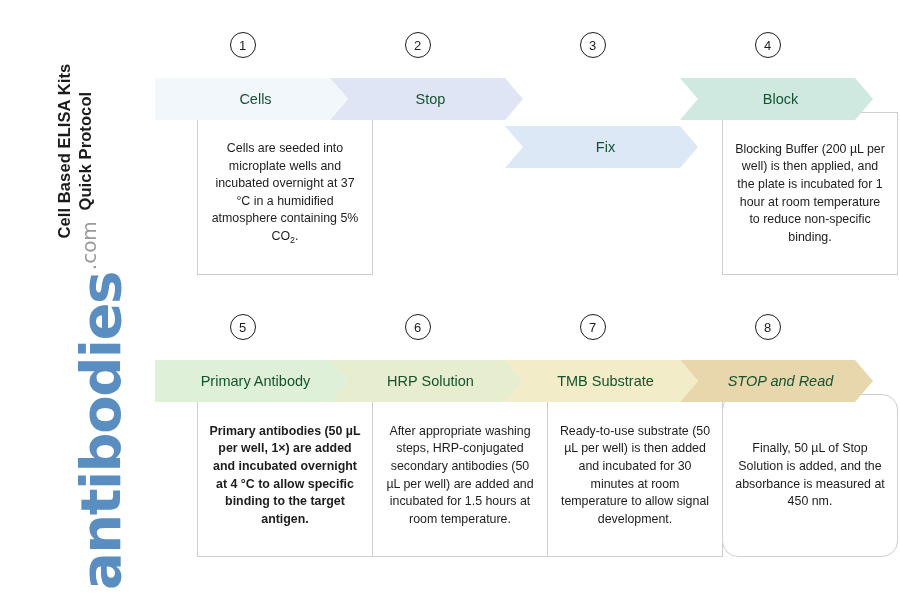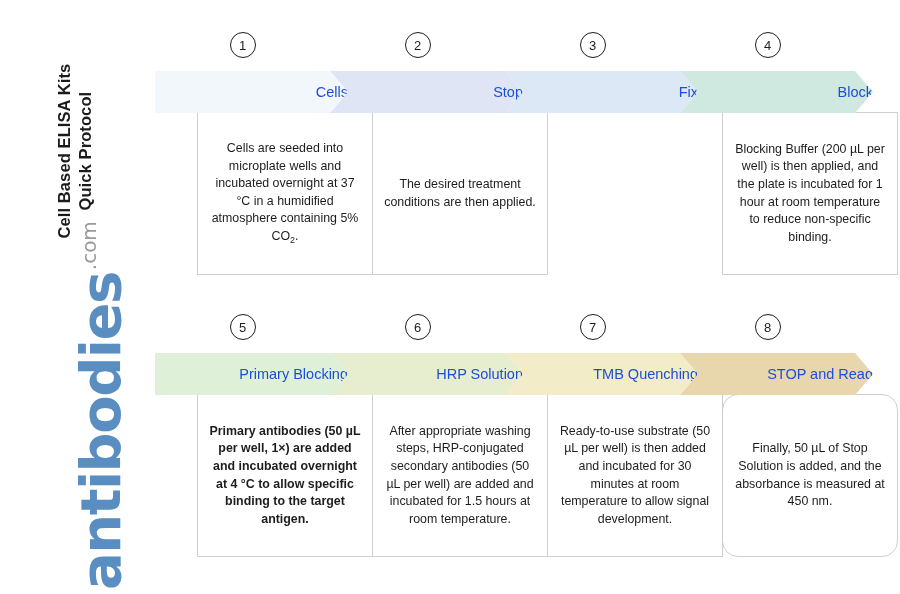--- a/index.html
+++ b/index.html
@@ -96,28 +96,28 @@
     color: #1d1d1d;
     background: #ffffff;
   }
 
   .chevrons-strip {
     position: relative;
     height: 42px;
   }
   .chevron {
     position: absolute;
-    top: 1px;
+    top: 8px;
     height: 42px;
     box-sizing: border-box;
     display: flex;
     align-items: center;
-    justify-content: flex-end;
+    justify-content: center;
     font-size: 14.5px;
-    color: #1d4ed8;
+    color: #14532d;
     clip-path: polygon(0 0, calc(100% - 18px) 0, 100% 50%, calc(100% - 18px) 100%, 0 100%, 18px 50%);
   }
   .chevron.first {
     clip-path: polygon(0 0, calc(100% - 18px) 0, 100% 50%, calc(100% - 18px) 100%, 0 100%);
   }
   .chevron-label {
     pointer-events: none;
     padding-left: 8px;
   }
 
@@ -166,58 +166,55 @@
       <div class="step-number" style="left: 424.5px;">3</div>
       <div class="step-number" style="left: 599.5px;">4</div>
     </div>
   <div class="chevrons-strip">
       <div class="chevron first" style="left: 0px; width: 193px; background: rgb(242, 247, 252); filter: drop-shadow(rgb(107, 143, 181) 0.8px 0px 0px) drop-shadow(rgb(107, 143, 181) -0.8px 0px 0px) drop-shadow(rgb(107, 143, 181) 0px 0.8px 0px) drop-shadow(rgb(107, 143, 181) 0px -0.8px 0px); z-index: 10;">
         <span class="chevron-label">Cells</span>
       </div>
       <div class="chevron" style="left: 175px; width: 193px; background: rgb(223, 229, 245); filter: drop-shadow(rgb(74, 111, 158) 0.8px 0px 0px) drop-shadow(rgb(74, 111, 158) -0.8px 0px 0px) drop-shadow(rgb(74, 111, 158) 0px 0.8px 0px) drop-shadow(rgb(74, 111, 158) 0px -0.8px 0px); z-index: 9;">
         <span class="chevron-label">Stop</span>
       </div>
-      <div class="chevron" style="left: 350px; width: 193px; background: rgb(221, 232, 247); filter: drop-shadow(rgb(63, 102, 144) 0.8px 0px 0px) drop-shadow(rgb(63, 102, 144) -0.8px 0px 0px) drop-shadow(rgb(63, 102, 144) 0px 0.8px 0px) drop-shadow(rgb(63, 102, 144) 0px -0.8px 0px); z-index: 8;">
+      <div class="chevron" style="left: 350px; width: 193px; background: rgb(221, 232, 247); filter: drop-shadow(rgb(63, 102, 144) 0.8px 0px 0px) drop-shadow(rgb(63, 102, 144) -0.8px 0px 0px) drop-shadow(rgb(63, 102, 144) 0px 0.8px 0px) drop-shadow(rgb(63, 102, 144) 0px -0.8px 0px); z-index: 8; margin-top: 48px;">
         <span class="chevron-label">Fix</span>
       </div>
       <div class="chevron" style="left: 525px; width: 193px; background: rgb(207, 232, 224); filter: drop-shadow(rgb(59, 106, 99) 0.8px 0px 0px) drop-shadow(rgb(59, 106, 99) -0.8px 0px 0px) drop-shadow(rgb(59, 106, 99) 0px 0.8px 0px) drop-shadow(rgb(59, 106, 99) 0px -0.8px 0px); z-index: 7;">
         <span class="chevron-label">Block</span>
       </div>
     </div>
   <div class="bodies-strip">
       <div class="body-cell" style="left: 0px; width: 176px; border-color: rgb(207, 207, 207);">
         <div class="body-text">Cells are seeded into microplate wells and incubated overnight at 37 °C in a humidified atmosphere containing 5% CO<sub>2</sub>.</div>
-      </div>
-      <div class="body-cell" style="left: 175px; width: 176px; border-color: rgb(207, 207, 207);">
-        <div class="body-text">The desired treatment conditions are then applied.</div>
       </div>
       <div class="body-cell" style="left: 525px; width: 176px; border-color: rgb(207, 207, 207); justify-content: flex-end;">
         <div class="body-text">Blocking Buffer (200 µL per well) is then applied, and the plate is incubated for 1 hour at room temperature to reduce non-specific binding.</div>
       </div>
     </div>
 </div>
 
 <div class="flow-row" id="row-2">
   <div class="numbers-strip">
       <div class="step-number" style="left: 74.5px;">5</div>
       <div class="step-number" style="left: 249.5px;">6</div>
       <div class="step-number" style="left: 424.5px;">7</div>
       <div class="step-number" style="left: 599.5px;">8</div>
     </div>
   <div class="chevrons-strip">
       <div class="chevron first" style="left: 0px; width: 193px; background: rgb(223, 240, 216); filter: drop-shadow(rgb(62, 122, 51) 0.8px 0px 0px) drop-shadow(rgb(62, 122, 51) -0.8px 0px 0px) drop-shadow(rgb(62, 122, 51) 0px 0.8px 0px) drop-shadow(rgb(62, 122, 51) 0px -0.8px 0px); z-index: 10;">
-        <span class="chevron-label">Primary Blocking</span>
+        <span class="chevron-label">Primary Antibody</span>
       </div>
       <div class="chevron" style="left: 175px; width: 193px; background: rgb(231, 237, 207); filter: drop-shadow(rgb(138, 122, 39) 0.8px 0px 0px) drop-shadow(rgb(138, 122, 39) -0.8px 0px 0px) drop-shadow(rgb(138, 122, 39) 0px 0.8px 0px) drop-shadow(rgb(138, 122, 39) 0px -0.8px 0px); z-index: 9;">
         <span class="chevron-label">HRP Solution</span>
       </div>
       <div class="chevron" style="left: 350px; width: 193px; background: rgb(243, 236, 200); filter: drop-shadow(rgb(143, 122, 40) 0.8px 0px 0px) drop-shadow(rgb(143, 122, 40) -0.8px 0px 0px) drop-shadow(rgb(143, 122, 40) 0px 0.8px 0px) drop-shadow(rgb(143, 122, 40) 0px -0.8px 0px); z-index: 8;">
-        <span class="chevron-label">TMB Quenching</span>
-      </div>
-      <div class="chevron" style="left: 525px; width: 193px; background: rgb(232, 214, 172); filter: drop-shadow(rgb(138, 110, 42) 0.8px 0px 0px) drop-shadow(rgb(138, 110, 42) -0.8px 0px 0px) drop-shadow(rgb(138, 110, 42) 0px 0.8px 0px) drop-shadow(rgb(138, 110, 42) 0px -0.8px 0px); z-index: 7;">
+        <span class="chevron-label">TMB Substrate</span>
+      </div>
+      <div class="chevron" style="left: 525px; width: 193px; background: rgb(232, 214, 172); filter: drop-shadow(rgb(138, 110, 42) 0.8px 0px 0px) drop-shadow(rgb(138, 110, 42) -0.8px 0px 0px) drop-shadow(rgb(138, 110, 42) 0px 0.8px 0px) drop-shadow(rgb(138, 110, 42) 0px -0.8px 0px); z-index: 7; font-style: italic;">
         <span class="chevron-label">STOP and Read</span>
       </div>
     </div>
   <div class="bodies-strip">
       <div class="body-cell" style="left: 0px; width: 176px; border-color: rgb(207, 207, 207); font-weight: bold;">
         <div class="body-text">Primary antibodies (50 µL per well, 1×) are added and incubated overnight at 4 °C to allow specific binding to the target antigen.</div>
       </div>
       <div class="body-cell" style="left: 175px; width: 176px; border-color: rgb(207, 207, 207);">
         <div class="body-text">After appropriate washing steps, HRP-conjugated secondary antibodies (50 µL per well) are added and incubated for 1.5 hours at room temperature.</div>
       </div>

